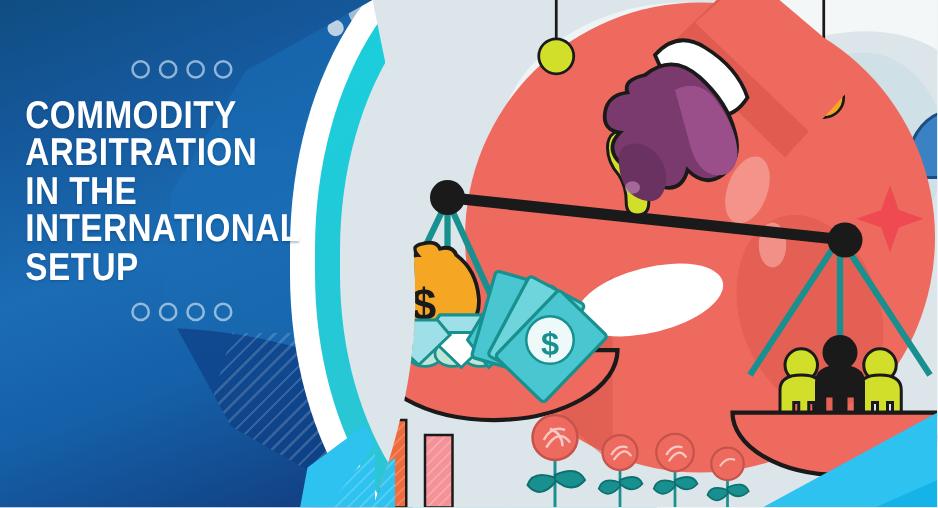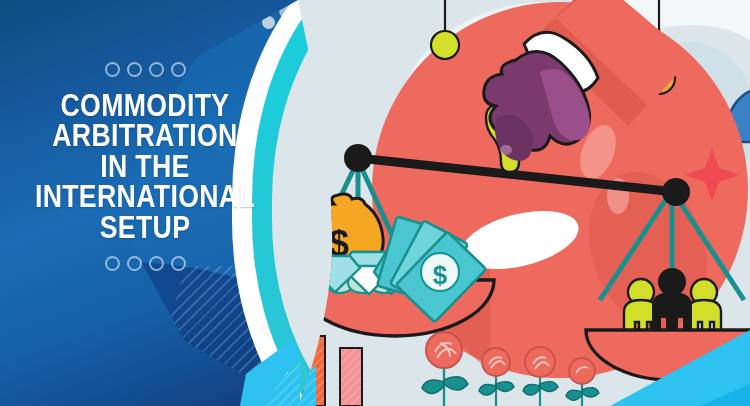--- a/index.html
+++ b/index.html
@@ -54,22 +54,22 @@
     position:absolute; left:278px; top:-18px; width:46px; height:46px;
     border-radius:50%; background:#b9cddc; opacity:.85;
   }
   .dot-sm{
     position:absolute; left:262px; top:16px; width:13px; height:13px;
     border-radius:50%; background:#cfdde8; opacity:.9;
   }
 
   
   .title-wrap{
-    position:absolute; left:0; top:62px; width:290px;
-    text-align:center; z-index:8;
+    position:absolute; left:0; top:48px; width:290px;
+    z-index:8;
   }
   .bead-row{ display:flex; justify-content:center; gap:7px; }
   .bead{
     width:15px; height:15px; border-radius:50%;
     border:2px solid rgba(190,218,240,.72);
   }
   .banner-title{
     color:#ffffff;
     font-family:"Liberation Sans", sans-serif;
     font-weight:bold;

